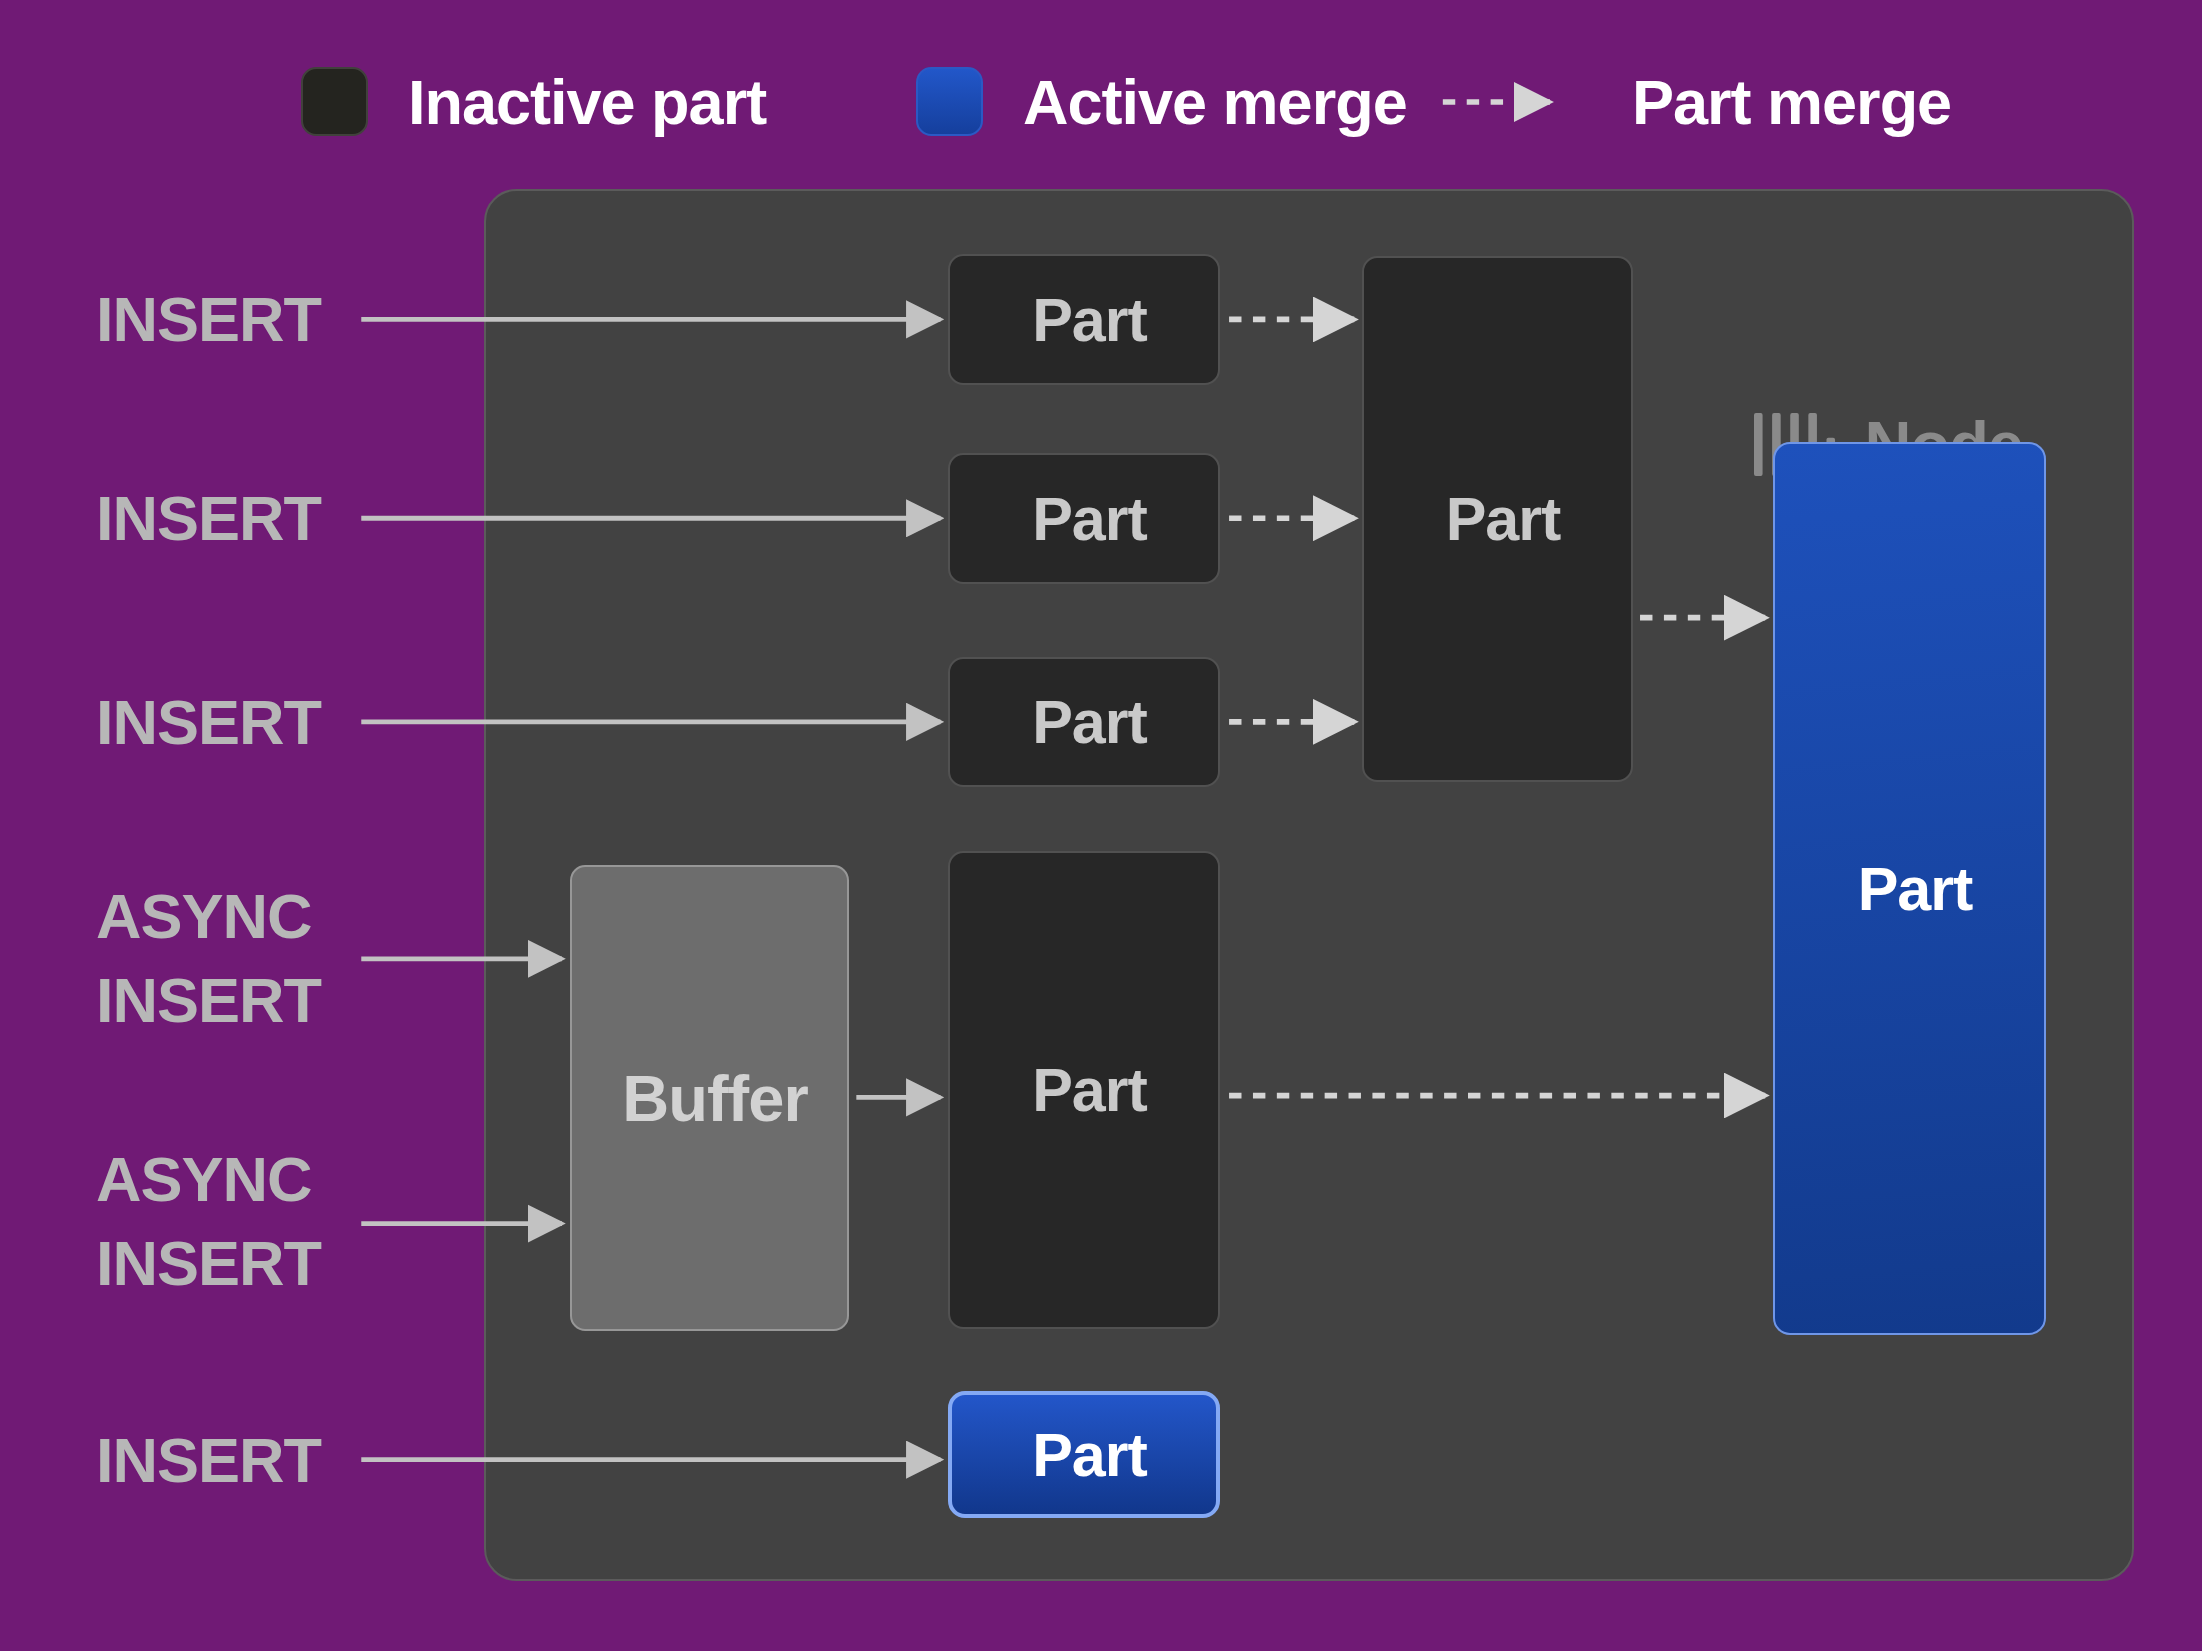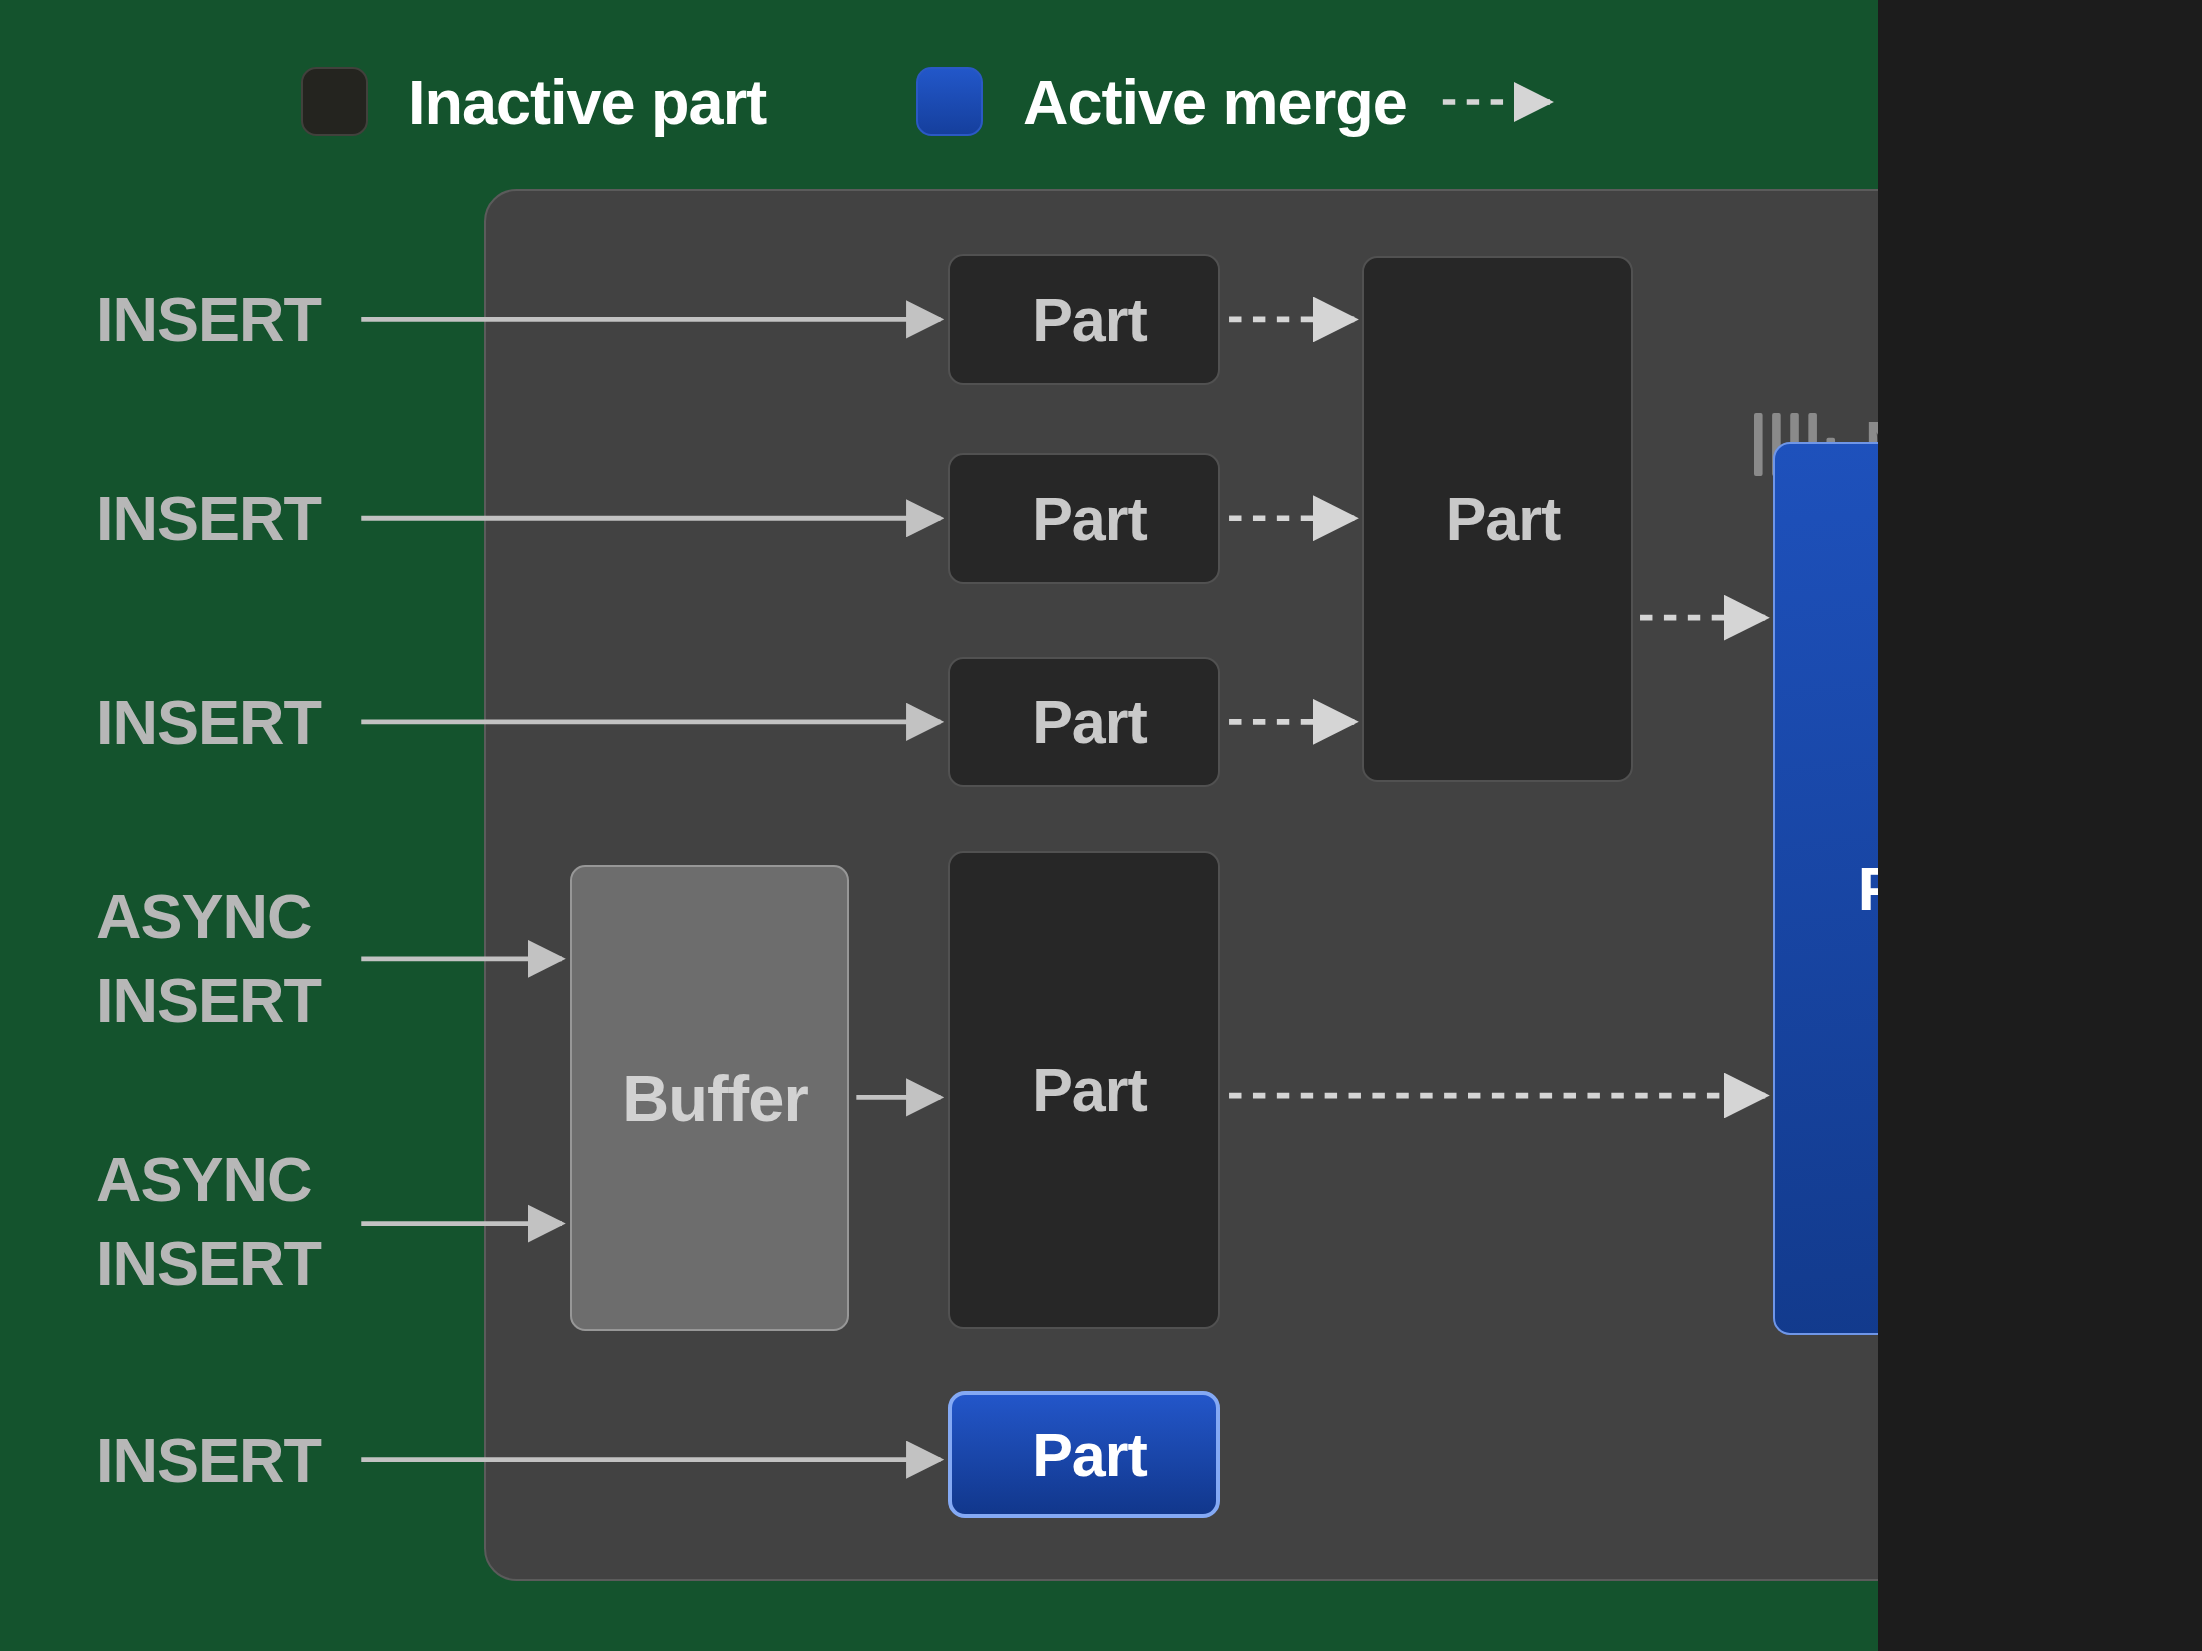--- a/index.html
+++ b/index.html
@@ -3,23 +3,23 @@
 <meta charset="utf-8">
 <style>
   html, body {
     margin: 0;
     padding: 0;
     background: #1c1c1c;
     font-family: "Liberation Sans", "DejaVu Sans", sans-serif;
   }
   #canvas {
     position: relative;
-    width: 1878px;
+    width: 2202px;
     height: 1652px;
-    background: #14532d;
+    background: #701a75;
     overflow: hidden;
   }
 
   
   .legend-group {
     position: absolute;
     top: 67px;
     height: 69px;
     display: flex;
     align-items: center;
@@ -158,20 +158,21 @@
 
   <div class="legend-group" style="left:1439px">
     <svg width="153" height="46" viewBox="0 0 160 48">
       <defs>
         <marker id="lgm" viewBox="0 0 10 10" refX="9" refY="5" markerWidth="7" markerHeight="7" orient="auto">
           <path d="M0,0 L10,5 L0,10 z" fill="#d5d5d5"></path>
         </marker>
       </defs>
       <line x1="4" y1="24" x2="116" y2="24" stroke="#d5d5d5" stroke-width="6" stroke-dasharray="13 12" marker-end="url(#lgm)"></line>
     </svg>
+    <div class="legend-label">Part merge</div>
   </div>
 
   <div class="node-box">
     <div class="node-title-group">
       <svg width="82" height="63" viewBox="0 0 86 66">
         <rect x="0" y="0" width="9" height="66" rx="2" fill="#8a8a8a"></rect>
         <rect x="19" y="0" width="9" height="66" rx="2" fill="#8a8a8a"></rect>
         <rect x="38" y="0" width="9" height="66" rx="2" fill="#8a8a8a"></rect>
         <rect x="57" y="0" width="9" height="66" rx="2" fill="#8a8a8a"></rect>
         <rect x="76" y="26" width="9" height="15" rx="2" fill="#8a8a8a"></rect>

